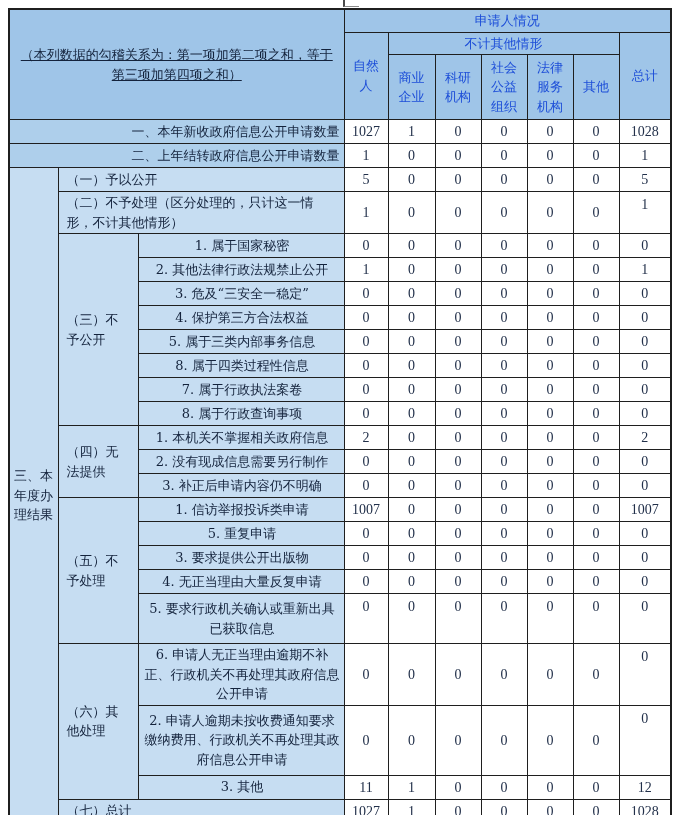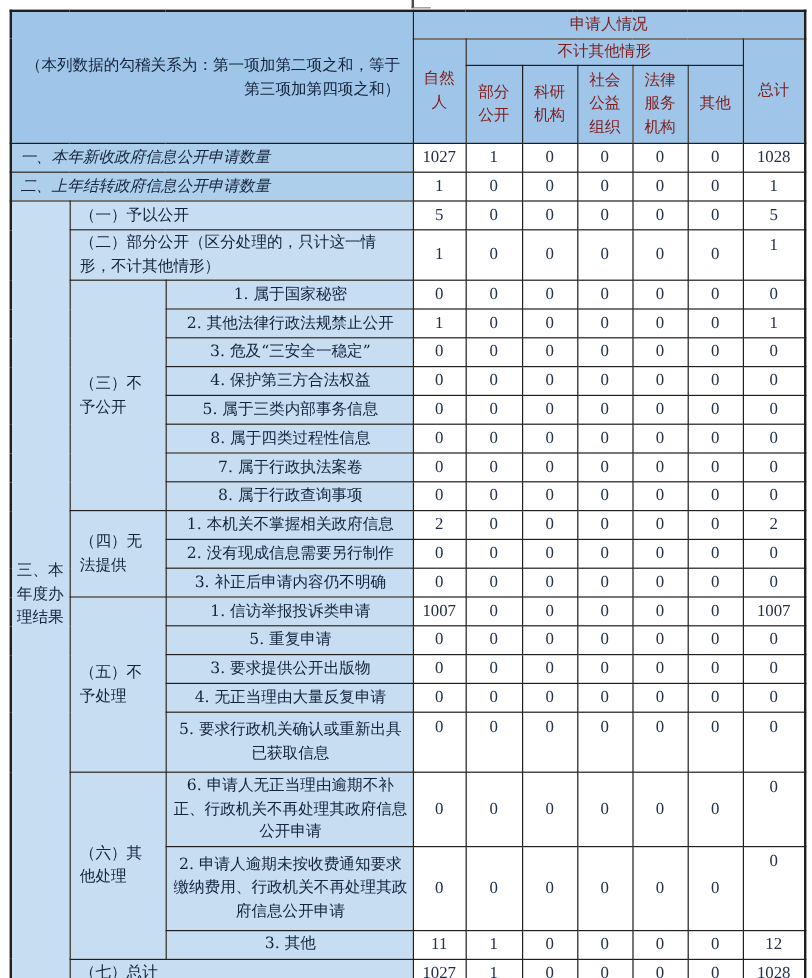--- a/index.html
+++ b/index.html
@@ -23,35 +23,35 @@
     font-size:13px;
     line-height:1.5;
     vertical-align:middle;
     overflow:hidden;
     word-break:break-all;
   }
   
   td.hdr{
     background:#9fc5e8;
     text-align:center;
-    color:#7f1d1d;
+    color:#1d4ed8;
   }
   td.note{
     background:#9fc5e8;
-    text-align:right;
+    text-align:center;
     padding:2px 10px;
     color:#14233c;
+    text-decoration:underline;
   }
   
   td.lbl1{
     background:#aecfeb;
-    text-align:left;
+    text-align:right;
     padding-left:7px;
     color:#14233c;
-    font-style:italic;
   }
   
   td.lbl2{
     background:#c6ddf2;
     text-align:left;
     color:#14233c;
   }
   td.colA{padding:1px 4px;}
   td.colB{padding:1px 8px;}
   td.colC{padding:1px 3px 1px 5px;text-align:center;}
@@ -88,21 +88,21 @@
       <tr style="height:21px">
     <td class="note" rowspan="3" colspan="3">（本列数据的勾稽关系为：第一项加第二项之和，等于第三项加第四项之和）</td>
     <td class="hdr" colspan="7">申请人情况</td>
   </tr>
   <tr style="height:21px">
     <td class="hdr" rowspan="2">自然人</td>
     <td class="hdr" colspan="5">不计其他情形</td>
     <td class="hdr" rowspan="2">总计</td>
   </tr>
   <tr style="height:65px">
-    <td class="hdr">部分公开</td>
+    <td class="hdr">商业企业</td>
     <td class="hdr">科研机构</td>
     <td class="hdr">社会公益组织</td>
     <td class="hdr">法律服务机构</td>
     <td class="hdr">其他</td>
   </tr>
 
   <tr style="height:24px">
     <td class="lbl1" colspan="3">一、本年新收政府信息公开申请数量</td>
     <td class="num">1027</td>
     <td class="num">1</td>
@@ -130,21 +130,21 @@
     <td class="num">5</td>
     <td class="num">0</td>
     <td class="num">0</td>
     <td class="num">0</td>
     <td class="num">0</td>
     <td class="num">0</td>
     <td class="num">5</td>
   </tr>
 
   <tr style="height:41px">
-    <td class="lbl2 colB" colspan="2">（二）部分公开（区分处理的，只计这一情形，不计其他情形）</td>
+    <td class="lbl2 colB" colspan="2">（二）不予处理（区分处理的，只计这一情形，不计其他情形）</td>
     <td class="num">1</td>
     <td class="num">0</td>
     <td class="num">0</td>
     <td class="num">0</td>
     <td class="num">0</td>
     <td class="num">0</td>
     <td class="num vtop">1</td>
   </tr>
 
   <tr style="height:23px">

